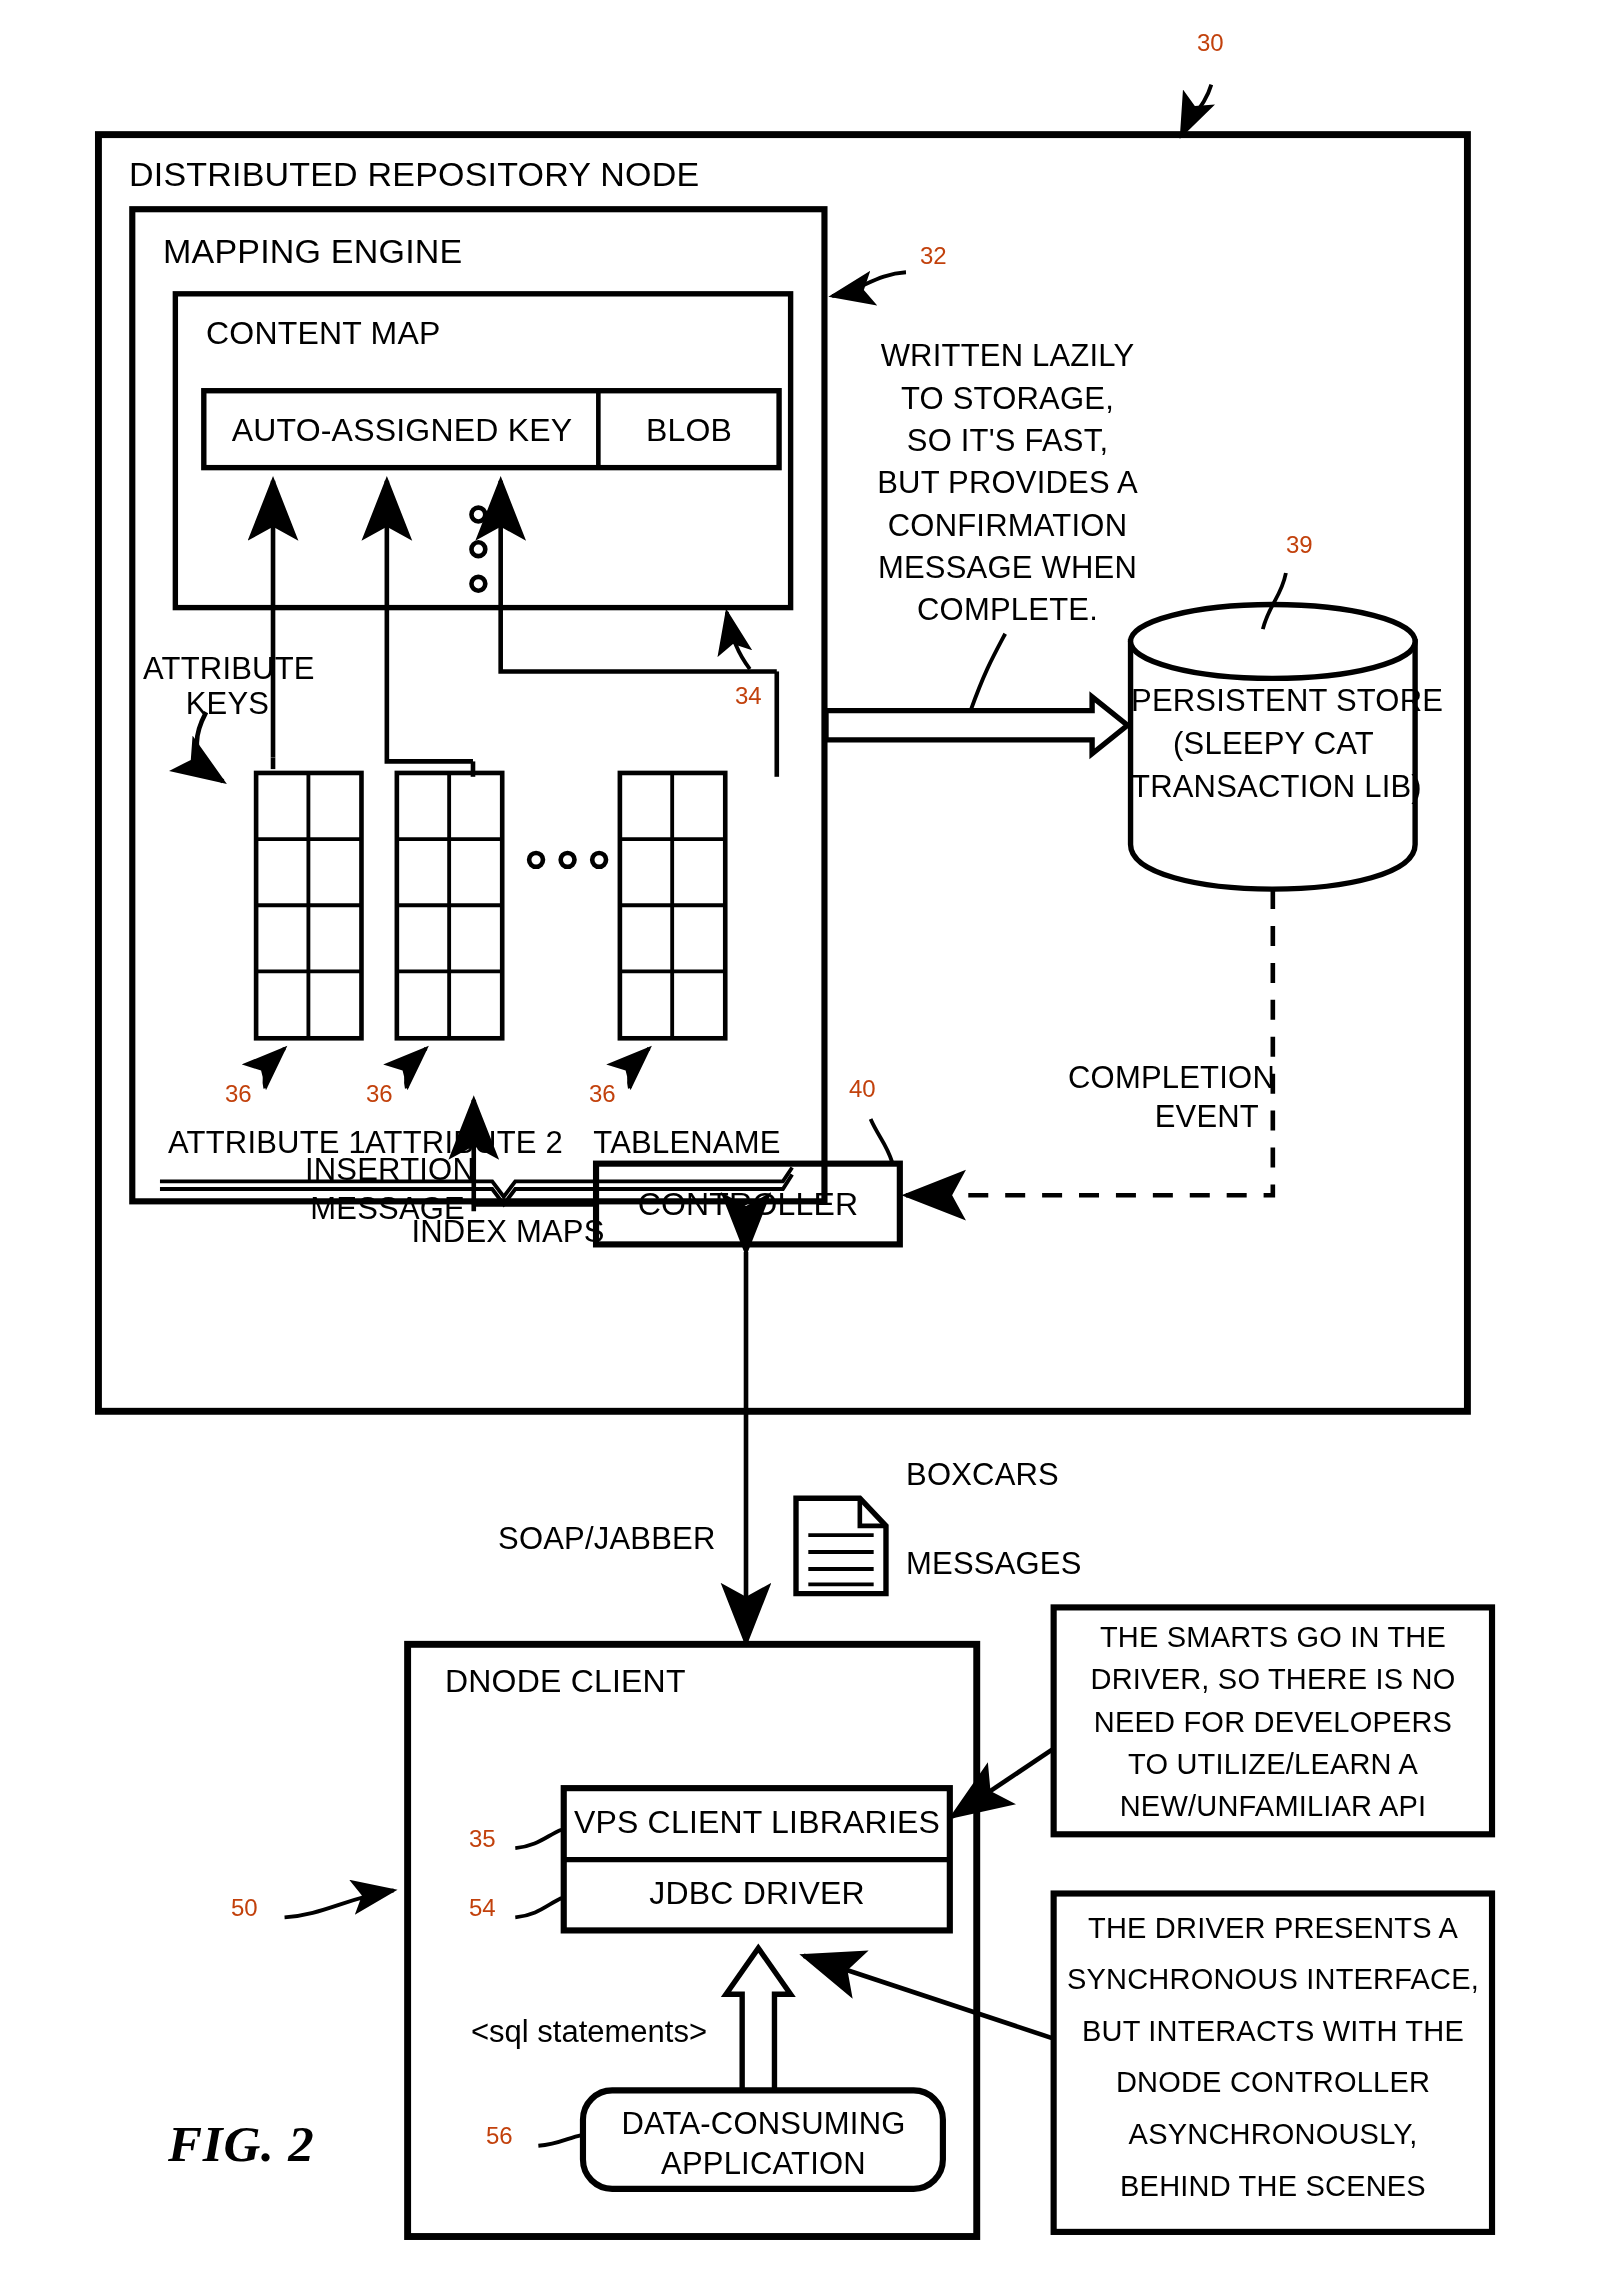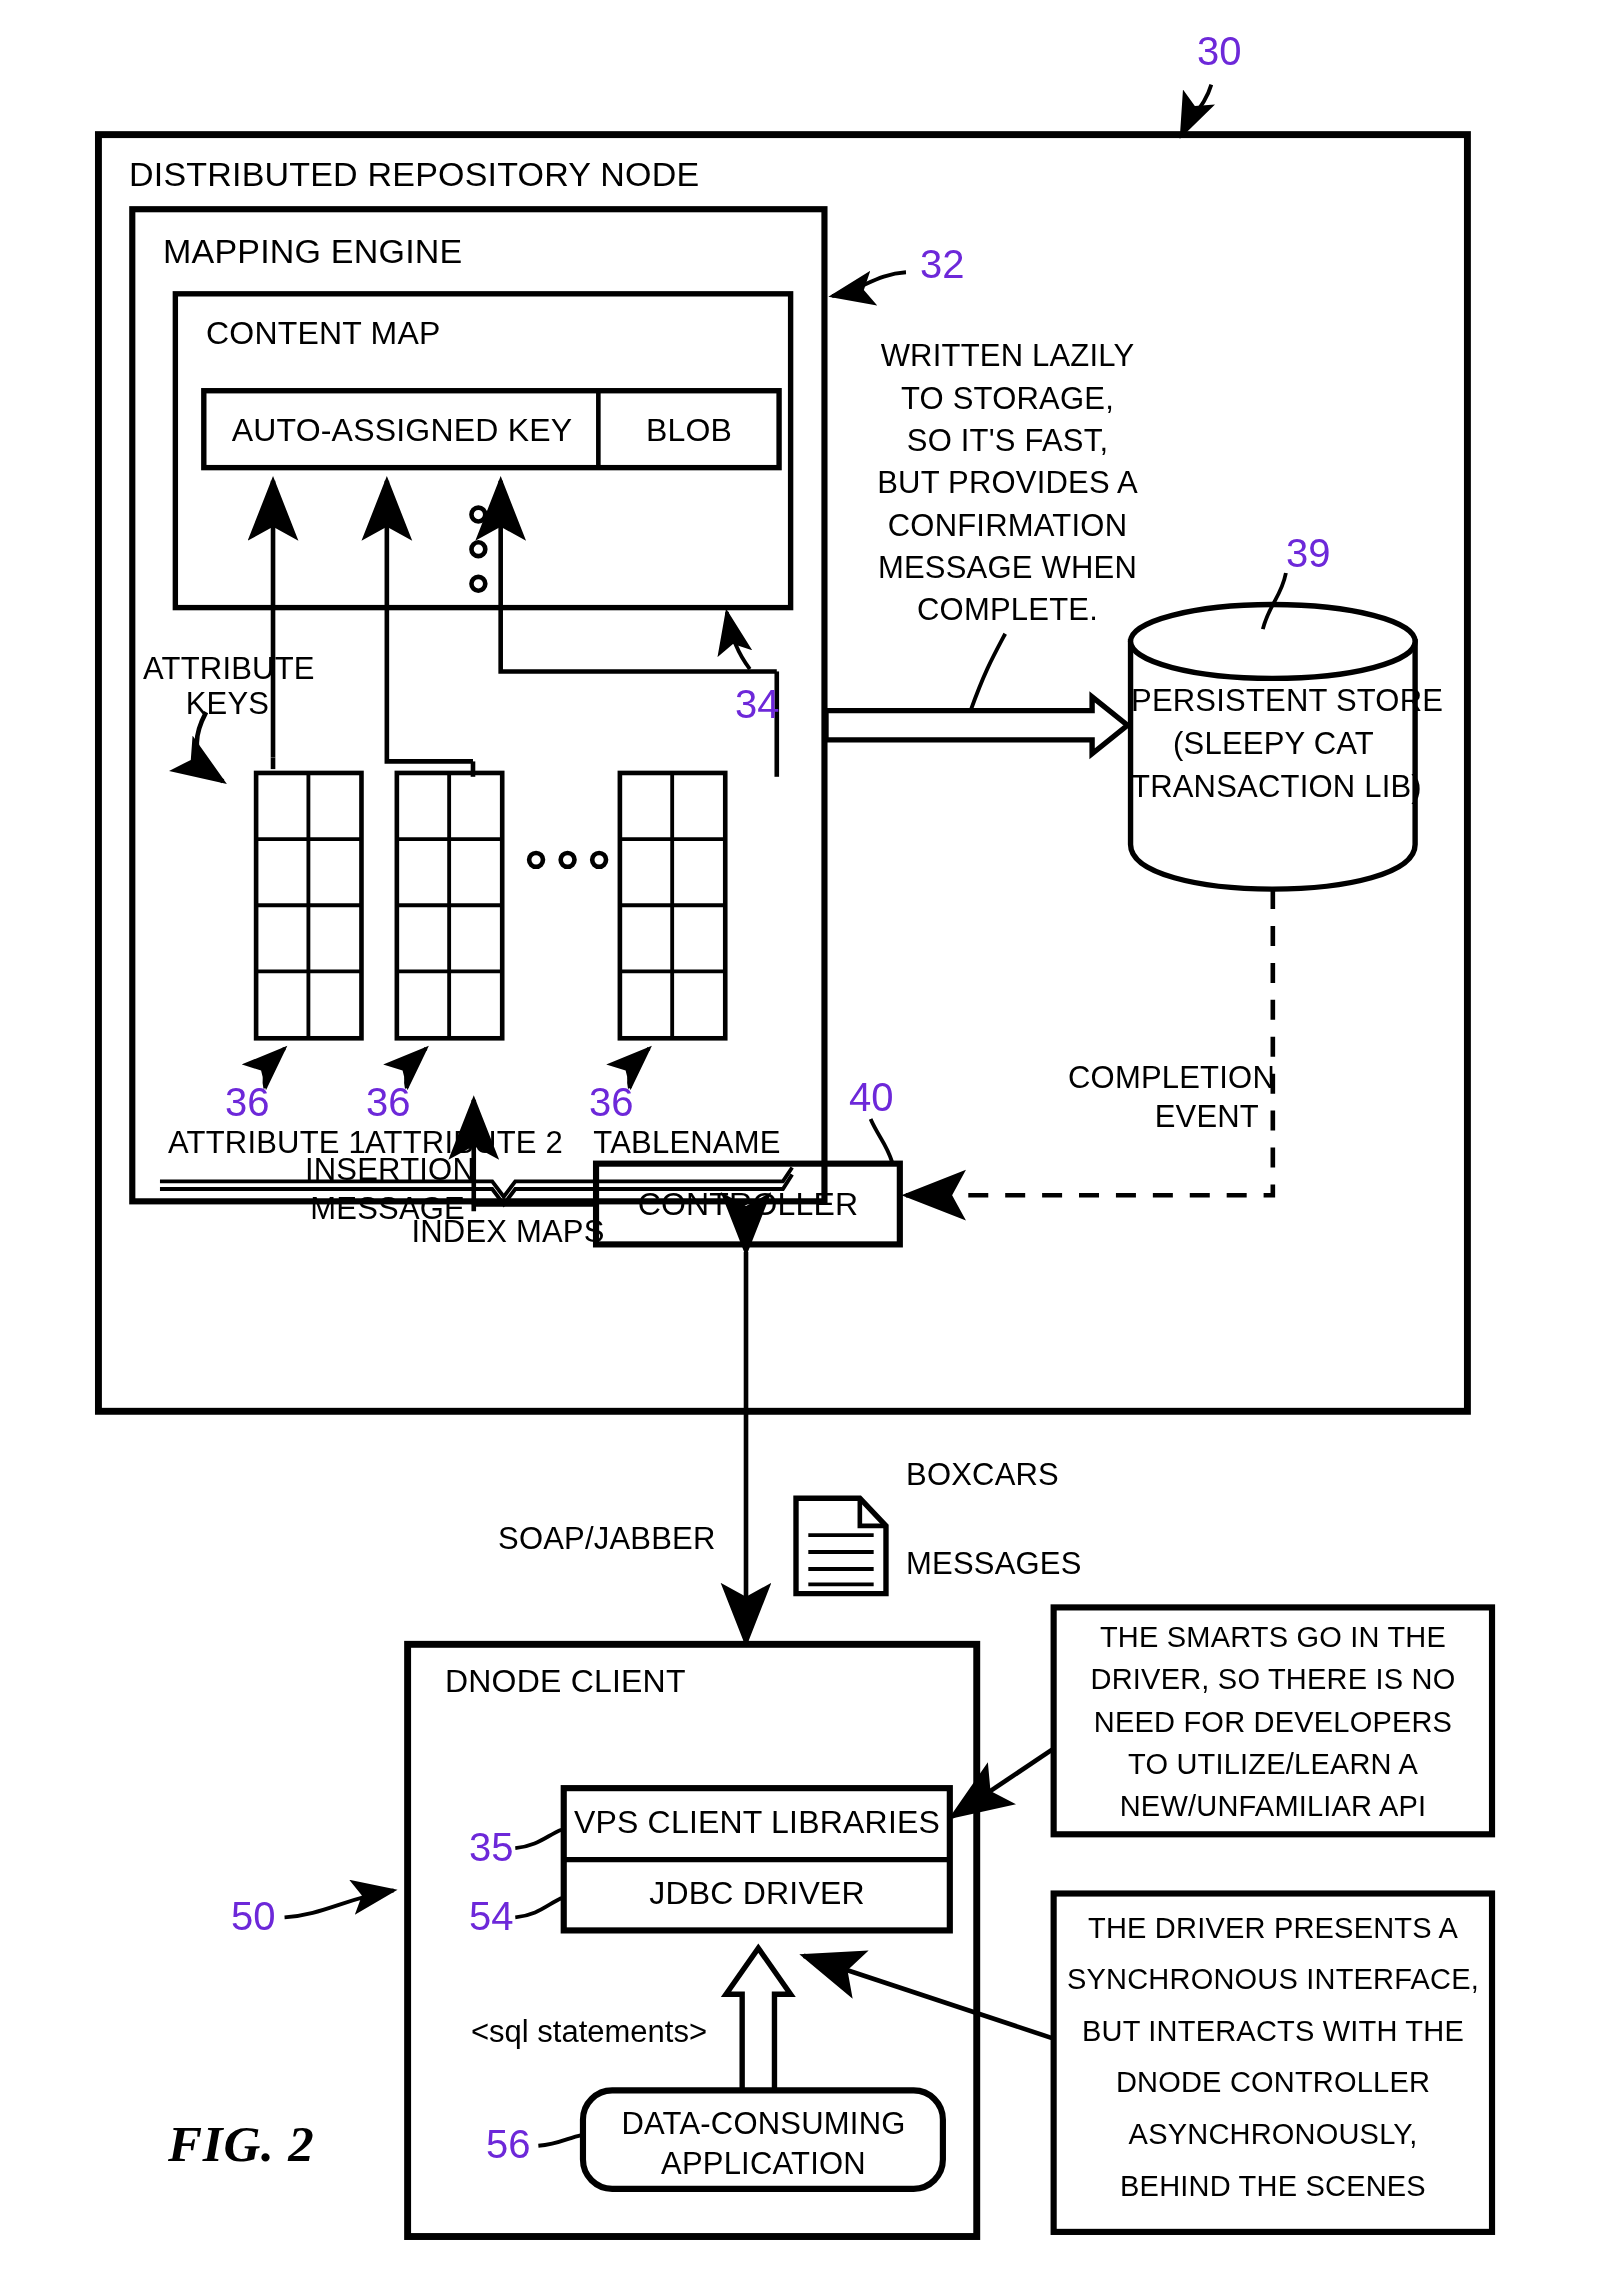--- a/index.html
+++ b/index.html
@@ -39,22 +39,22 @@
     letter-spacing: 0.2px;
   }
   .ctr { text-align: center; }
   .t38 { font-size: 29px; }
   .t40 { font-size: 31px; }
   .t42 { font-size: 32px; }
   .t44 { font-size: 34px; }
   .refnum {
     position: absolute;
     font-family: "Liberation Sans", sans-serif;
-    font-size: 40px;
-    color: #6d28d9;
+    font-size: 24px;
+    color: #c2410c;
   }
   .figlabel {
     position: absolute;
     font-family: "Liberation Serif", serif;
     font-style: italic;
     font-size: 51px;
     font-weight: 700;
     letter-spacing: 0.8px;
     color: #000;
   }

